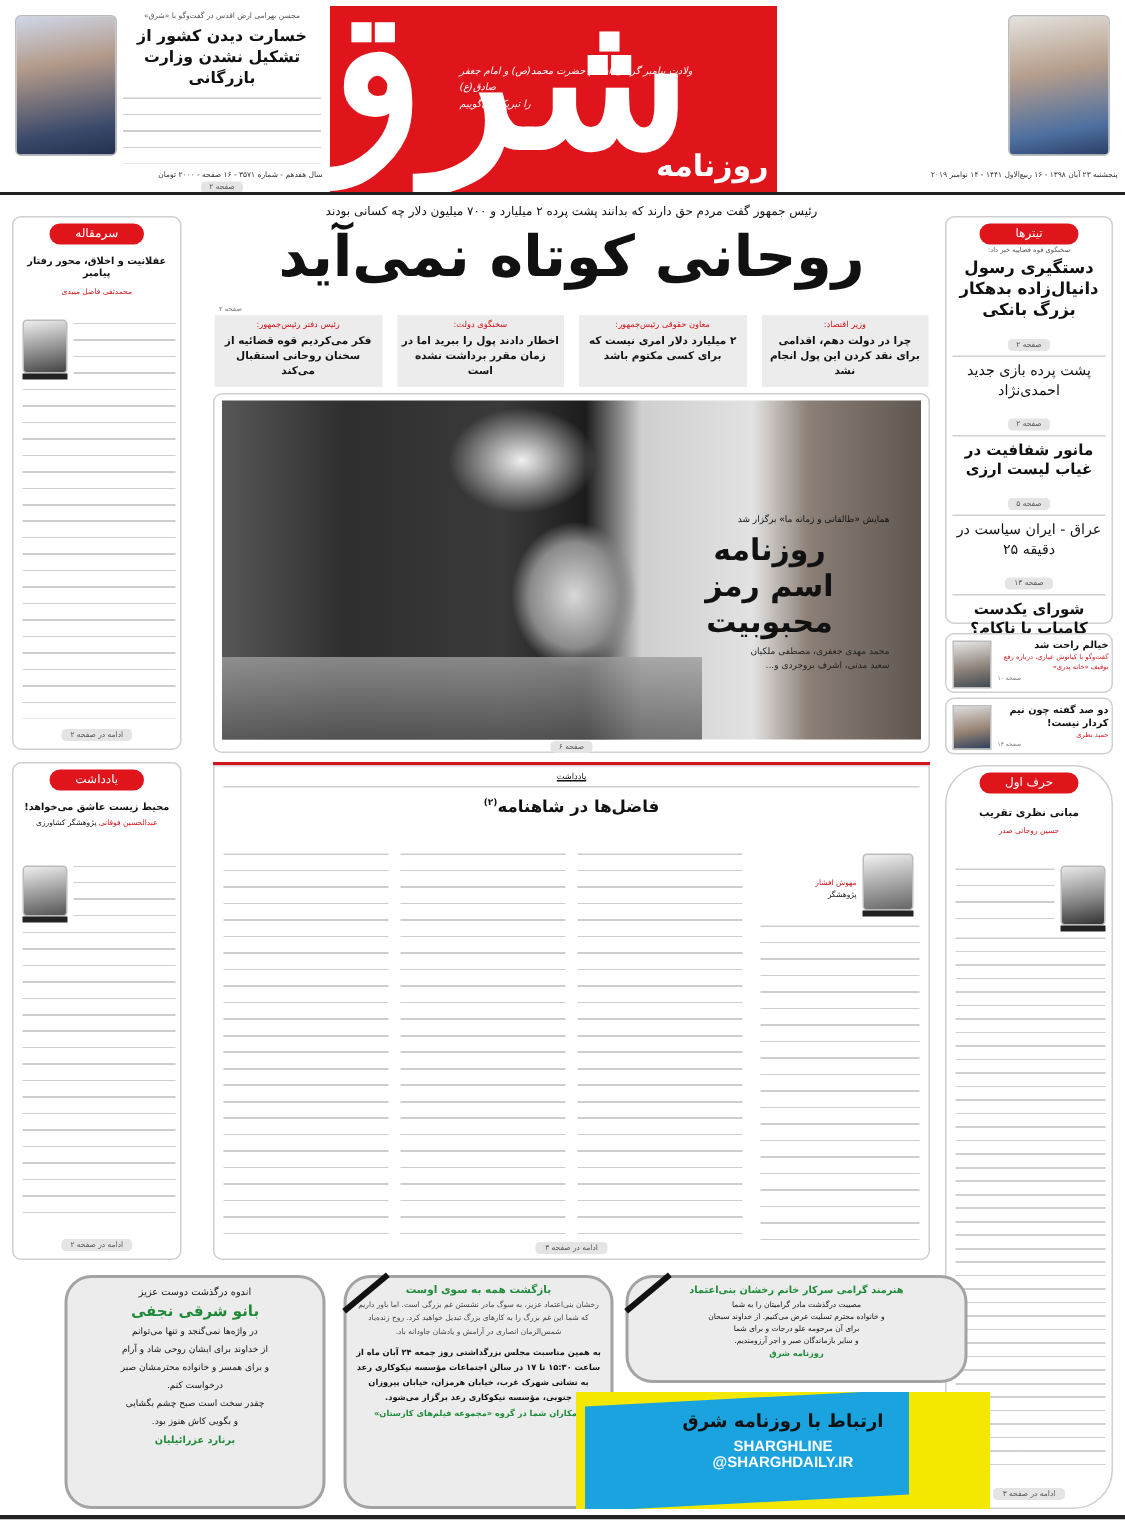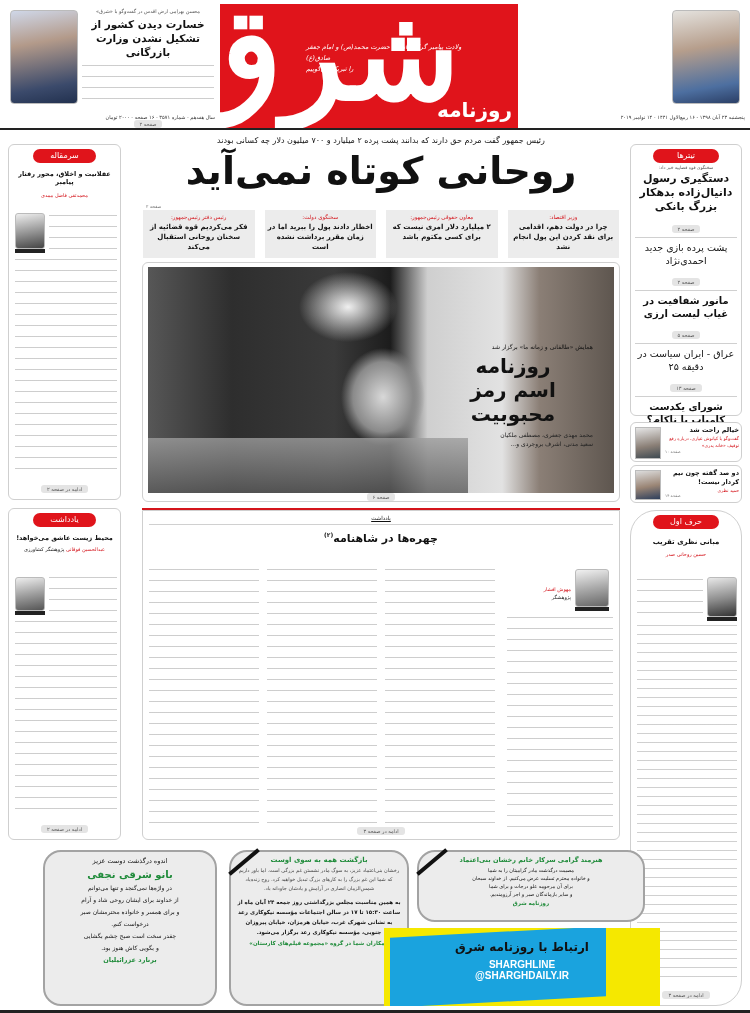--- a/index.html
+++ b/index.html
@@ -178,21 +178,21 @@
   <div class="abs lines" style="left:6px;top:68px;width:66px;height:40px;"></div>
   <div class="abs lines-dense" style="left:6px;top:114px;width:100px;height:356px;"></div>
   <div class="abs center" style="left:0;bottom:4px;width:100%;"><span class="pgref">ادامه در صفحه ۳</span></div>
 </div>
 
 <div class="abs" style="left:142px;top:508px;width:478px;height:2px;background:#d4141b;"></div>
 <div class="abs frame" style="left:142px;top:510px;width:478px;height:330px;border-radius:0 0 6px 6px;">
   <div class="center" style="font-size:5.5px;margin-top:4px;text-decoration:underline;">یادداشت</div>
   <div class="hr" style="margin:3px 6px 0;"></div>
   <div style="font-size:11px;font-weight:bold;text-align:center;margin-top:6px;">
-    <span>چهره‌ها در شاهنامه</span><sup style="font-size:6px;">(۲)</sup>
+    <span>فاضل‌ها در شاهنامه</span><sup style="font-size:6px;">(۲)</sup>
   </div>
   <div class="abs photo" style="left:432px;top:58px;width:34px;height:38px;border-radius:3px;background:linear-gradient(170deg,#f1f1f1,#aaa 50%,#666);"></div>
   <div class="abs" style="left:432px;top:96px;width:34px;height:4px;background:#222;"></div>
   <div class="abs" style="left:362px;top:74px;width:66px;text-align:right;font-size:5px;line-height:8px;">
     <div class="red">مهوش افشار</div>
     <div>پژوهشگر</div>
   </div>
   <div class="abs lines" style="left:364px;top:106px;width:106px;height:210px;"></div>
   <div class="abs lines" style="left:242px;top:58px;width:110px;height:258px;"></div>
   <div class="abs lines" style="left:124px;top:58px;width:110px;height:258px;"></div>

